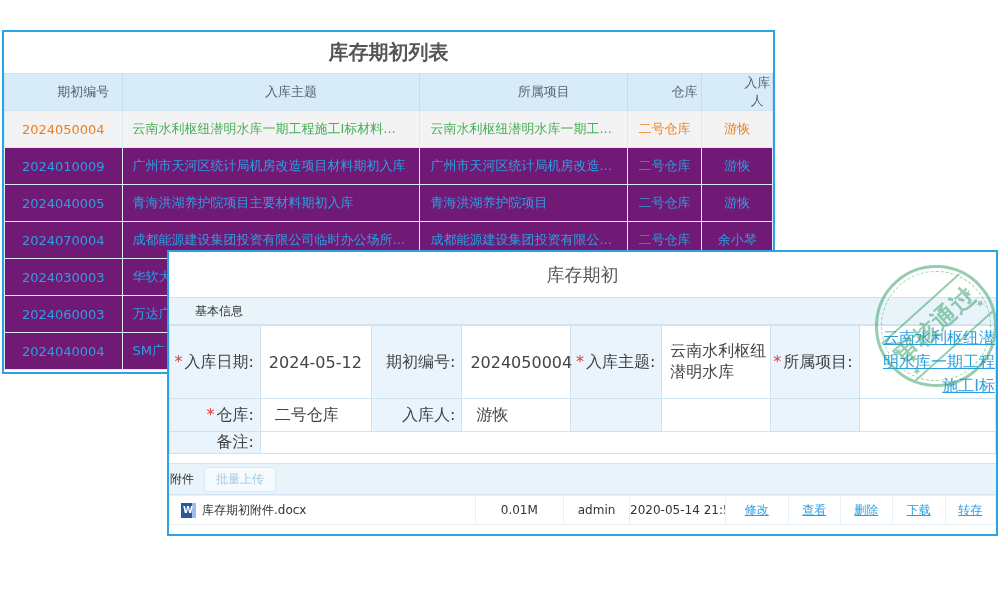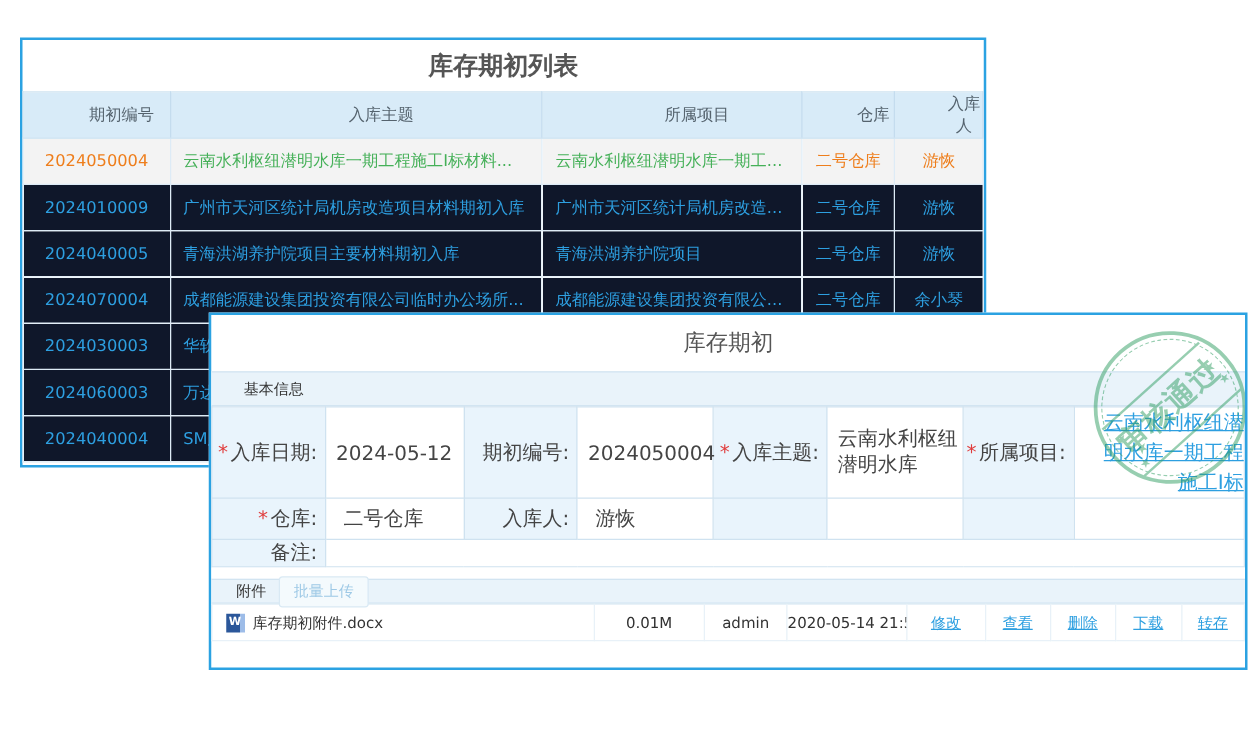--- a/index.html
+++ b/index.html
@@ -1,28 +1,28 @@
 <!DOCTYPE html>
 <html><head>
 <meta charset="utf-8">
 <style>
   * { margin:0; padding:0; box-sizing:border-box; }
   html,body { width:1000px; height:600px; background:#ffffff; overflow:hidden;
               font-family:"DejaVu Sans","Liberation Sans",sans-serif; }
 
   
-  .list-panel { position:absolute; left:16px; top:30px; width:773px; height:344px;
+  .list-panel { position:absolute; left:2px; top:30px; width:773px; height:344px;
                 background:#fff; border:2px solid #2ba2e2; }
   .list-title { height:41px; line-height:41px; text-align:center; font-size:20px;
                 font-weight:bold; color:#555; }
   table.list { width:100%; border-collapse:collapse; table-layout:fixed; font-size:13px; }
   table.list th { background:#d8ebf8; color:#55636e; font-weight:normal; height:37px;
                   border:1px solid #cfe3f1; border-right:1px solid #c4dcee;padding-left:40px; }
   table.list td { height:37px; border:1px solid #ddebf6; text-align:center;
-                  overflow:hidden; white-space:nowrap; background:#0f172a; }
+                  overflow:hidden; white-space:nowrap; background:#701a75; }
   table.list td.al { text-align:left; padding-left:10px; }
   tr.sel td { background:#f3f3f3; }
   .lk   { color:#2d9fe0; cursor:pointer; }
   .org  { color:#ee7e1c; cursor:pointer; }
   .grn  { color:#45b058; cursor:pointer; }
 
   
   .modal { position:absolute; left:167px; top:250px; width:831px; height:286px;
            background:#fff; border:2px solid #2ba2e2; z-index:10; overflow:hidden; }
   .modal-title { height:45px; line-height:45px; text-align:center; font-size:18px;
@@ -37,23 +37,23 @@
   td.fvalue { background:#fff; text-align:left; padding-left:8px; }
   .r1 td { height:46px; }
   .r2 td { height:33px;padding-left:14px; }
   .r3 td { height:16px; }
   .req { color:#e03c3c; margin-right:2px; }
   a.flink { color:#2d9fe0; text-decoration:underline; cursor:pointer; display:inline-block;
             line-height:1.5;text-align:right; }
 
   .gap { height:9px; background:#fff; }
 
-  .attach-bar { height:20px; background:#e9f3fa; border-top:1px solid #d2e4f1;
+  .attach-bar { height:32px; background:#e9f3fa; border-top:1px solid #d2e4f1;
                 border-bottom:1px solid #d2e4f1; display:flex; align-items:center;
-                padding-left:20px; font-size:12px; color:#333; }
+                padding-left:1px; font-size:12px; color:#333; }
   .upload-btn { margin-left:10px; padding:3px 11px; font-size:12px; color:#9ec9e6;
                 background:#f4fafd; border:1px solid #d9e9f4; border-radius:3px;
                 cursor:pointer; }
 
   table.attach { width:100%; border-collapse:collapse; table-layout:fixed; font-size:12px; }
   table.attach th { height:32px; font-weight:normal; color:#555;
                     border:1px solid #e3eef7; background:#fff; }
   table.attach td { height:29px; border:1px solid #e8f1f8; text-align:center; color:#333;
                     overflow:hidden; white-space:nowrap; }
   table.attach .al { text-align:left; padding-left:11px; }

